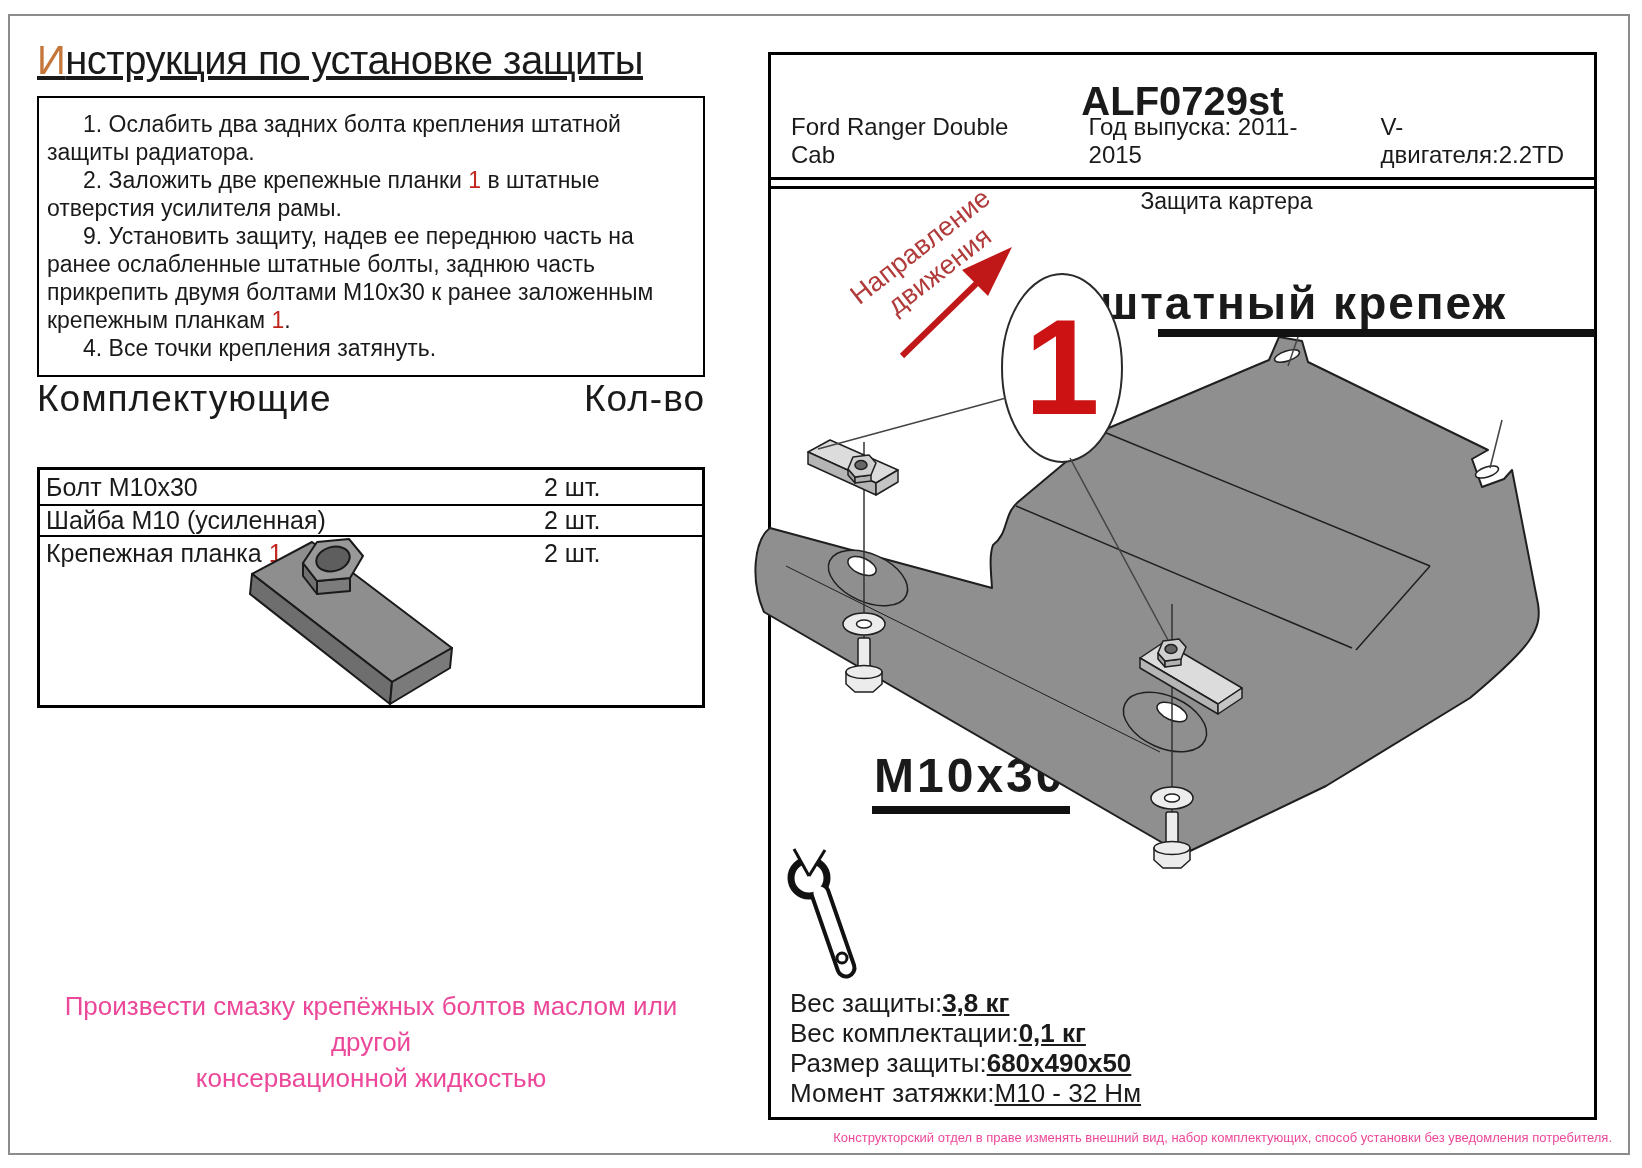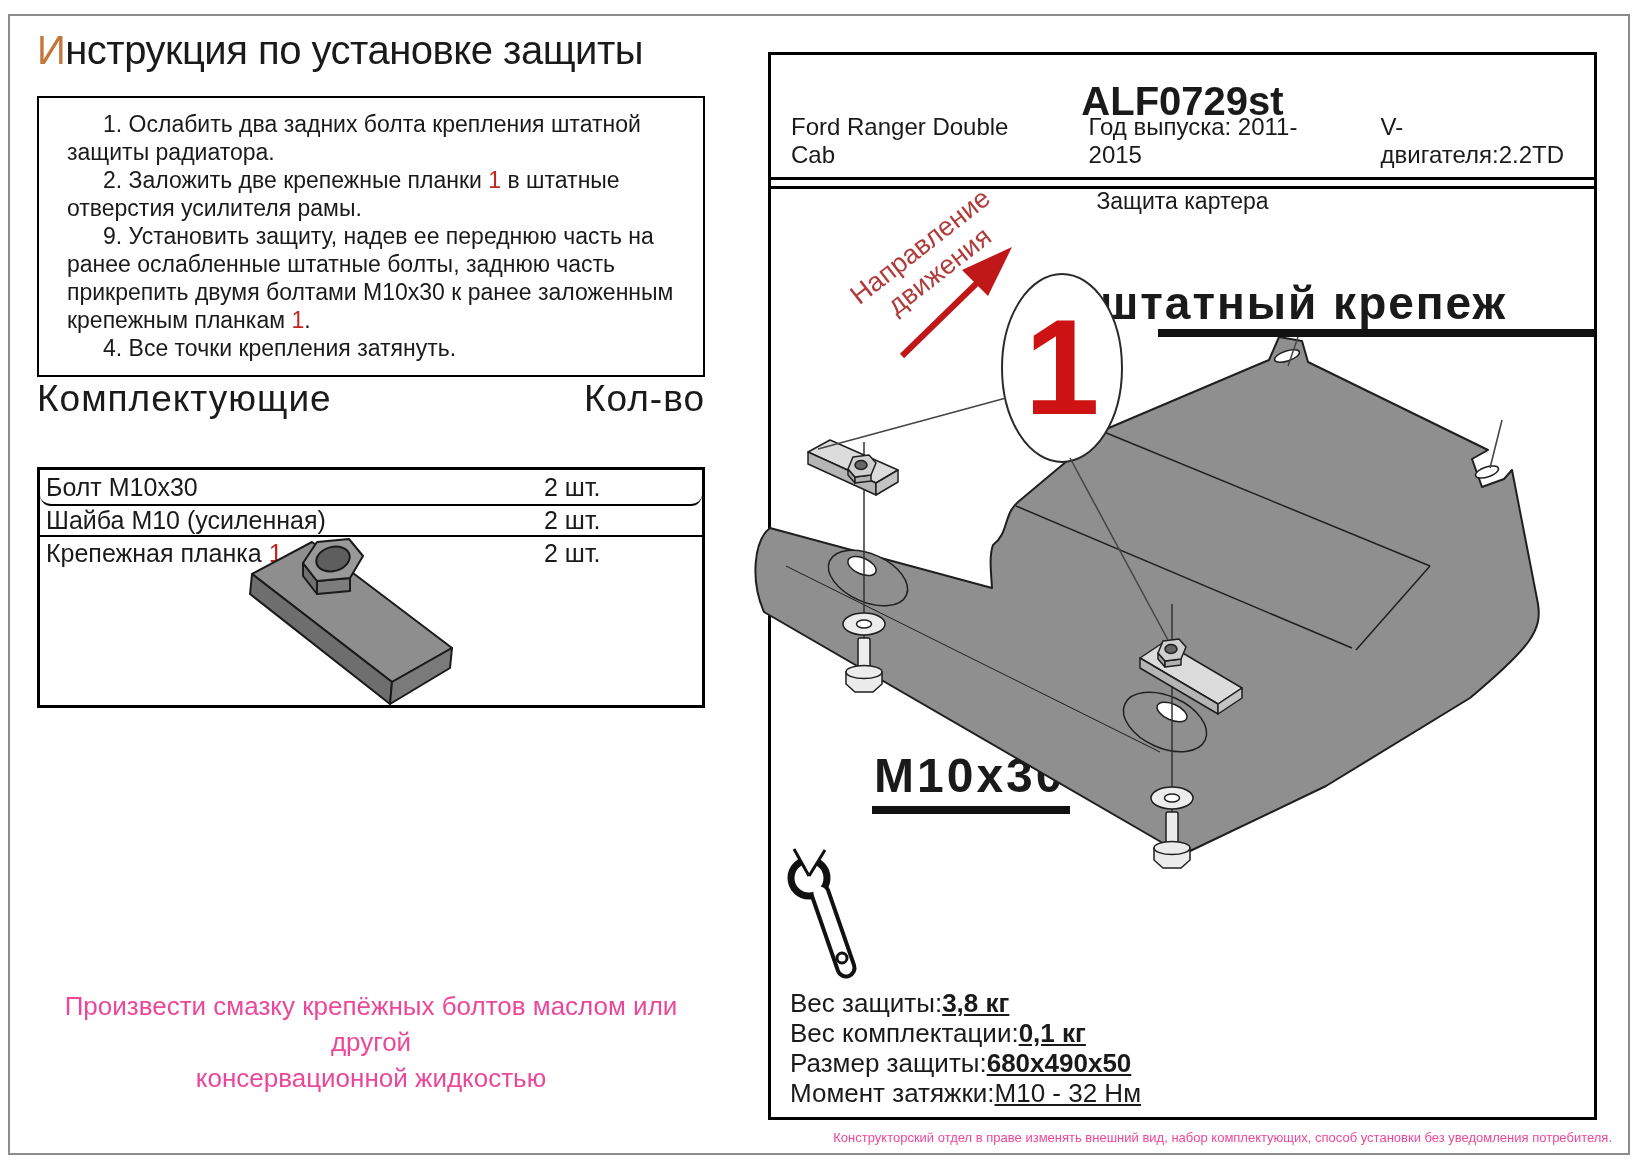--- a/index.html
+++ b/index.html
@@ -2,45 +2,45 @@
 <html><head>
 <meta charset="utf-8">
 <style>
   html,body{margin:0;padding:0;background:#fff;}
   #page{position:relative;width:1642px;height:1168px;background:#fff;overflow:hidden;
         font-family:"Liberation Sans", sans-serif;color:#1a1a1a;}
   .abs{position:absolute;}
   #page-border{left:8px;top:14px;width:1618px;height:1137px;border:2px solid #8c8c8c;}
 
   
-  #doc-title{left:37px;top:28px;font-size:40px;letter-spacing:-0.5px;white-space:nowrap;}
+  #doc-title{left:37px;top:38px;font-size:40px;letter-spacing:-0.5px;white-space:nowrap;text-decoration:underline;}
   #doc-title .accent{color:#c4763b;}
   #instruction-box{left:37px;top:96px;width:668px;height:281px;border:2px solid #000;
-                   box-sizing:border-box;padding:12px 12px 0 28px;font-size:23px;line-height:28px;}
+                   box-sizing:border-box;padding:12px 12px 0 8px;font-size:23px;line-height:28px;}
   #instruction-box p{margin:0;text-indent:36px;}
   .red{color:#c0261d;}
   #components-header{left:37px;top:378px;width:668px;display:flex;justify-content:space-between;
                      font-size:37px;letter-spacing:1px;}
   #parts-table{left:37px;top:467px;width:668px;height:241px;border:3px solid #000;box-sizing:border-box;}
   .parts-row{position:relative;box-sizing:border-box;font-size:25px;padding-left:6px;}
-  .parts-row:nth-child(1){height:36px;border-bottom:2px solid #000;line-height:34px;border-radius:11px;}
+  .parts-row:nth-child(1){height:36px;border-bottom:2px solid #000;line-height:34px;}
   .parts-row:nth-child(2){height:31px;border-bottom:2px solid #000;line-height:29px;}
   .parts-row:nth-child(3){height:168px;line-height:32px;}
   .parts-qty{position:absolute;left:504px;top:0;}
   #lubrication-note{left:37px;top:988px;width:668px;text-align:center;color:#ec4899;
                     font-size:26px;line-height:36px;}
 
   
   #panel{left:768px;top:52px;width:829px;height:1068px;border:3px solid #000;box-sizing:border-box;}
   #panel-header{position:absolute;left:0;top:0;width:100%;height:122px;border-bottom:3px solid #000;}
   #panel-gap{position:absolute;left:0;top:125px;width:100%;height:6px;border-bottom:3px solid #000;}
   #part-code{position:absolute;left:0;top:12px;width:100%;text-align:center;font-size:40px;font-weight:bold;margin-top:12px;}
   #vehicle-row{position:absolute;left:20px;right:20px;bottom:8px;display:flex;
                justify-content:space-between;font-size:24px;gap:46px;}
-  #product-name{left:768px;top:188px;width:829px;text-align:center;font-size:23px;}
+  #product-name{left:768px;top:188px;width:829px;text-align:center;font-size:23px;padding-left:44px;}
   #direction-label{left:830px;top:228px;width:200px;text-align:center;color:#b13a3a;
                    font-size:27px;line-height:31px;transform:rotate(-38deg);}
   #oem-label{left:1100px;top:276px;width:440px;font-size:46px;font-weight:bold;letter-spacing:2px;white-space:nowrap;}
   #bolt-size-label{left:874px;top:748px;font-size:48px;font-weight:bold;letter-spacing:3px;white-space:nowrap;}
   #specs-list{left:790px;top:988px;font-size:26px;line-height:30px;}
   .spec-value{text-decoration:underline;}
   .spec-value.bold{font-weight:bold;}
   #disclaimer{left:770px;top:1130px;width:842px;text-align:right;font-size:13px;color:#ec4899;}
 
   #diagram-svg{position:absolute;left:0;top:0;pointer-events:none;}

